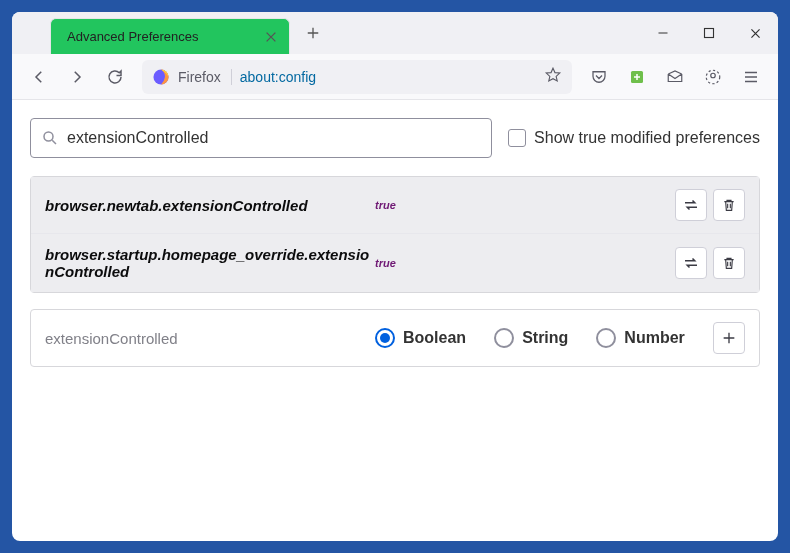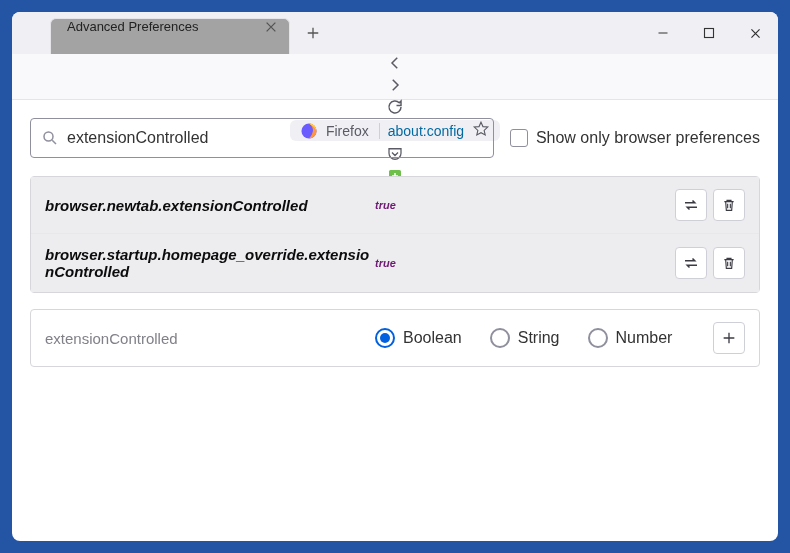--- a/index.html
+++ b/index.html
@@ -22,27 +22,27 @@
   overflow: hidden;
 }
 .titlebar {
   height: 42px;
   background: #f0f0f4;
   display: flex;
   align-items: center;
   padding-left: 38px;
 }
 .tab {
-  background: #a3a3a3;
+  background: #22c55e;
   border-radius: 6px 6px 0 0;
   height: 36px;
   margin-top: 6px;
   padding: 0 10px 0 16px;
   display: flex;
-  align-items: flex-start;
+  align-items: center;
   min-width: 240px;
   border: 1px solid #e5e5e9;
   border-bottom: none;
 }
 .tab-title { flex: 1; font-size: 13px; color: #222; }
 .tab-close { width:16px; height:16px; display:flex; align-items:center; justify-content:center; color:#555; cursor:pointer; }
 .newtab-btn {
   width: 30px; height: 30px;
   display:flex; align-items:center; justify-content:center;
   margin-left: 8px; color:#555;
@@ -50,21 +50,20 @@
 .win-controls { margin-left:auto; display:flex; }
 .win-btn { width:46px; height:42px; display:flex; align-items:center; justify-content:center; color:#333; }
 .toolbar {
   height: 46px;
   background: #f9f9fb;
   border-bottom: 1px solid #e5e5e9;
   display:flex;
   align-items:center;
   padding: 0 10px;
   gap: 4px;
-  flex-direction: column;
 }
 .tb-btn {
   width: 34px; height: 34px;
   display:flex; align-items:center; justify-content:center;
   color:#5b5b66; border-radius:4px;
 }
 .tb-btn svg { width:18px; height:18px; }
 .addressbar {
   flex:1;
   height: 34px;
@@ -108,21 +107,21 @@
   width:32px; height:32px; border:1px solid #cfcfd8; border-radius:4px;
   background:#fff; display:flex; align-items:center; justify-content:center;
   color:#3b3b44;
 }
 .new-row {
   border:1px solid #d7d7db; border-radius:4px;
   display:flex; align-items:center; padding:12px 14px;
 }
 .new-name { width:330px; font-size:15px; color:#808088; }
 .radio-group { display:flex; gap:28px; flex:1; align-items:center; }
-.radio-item { display:flex; align-items:center; gap:8px; font-size:16px; color:#333; }
+.radio-item { display:flex; align-items:center; gap:8px; font-size:16px; color:#333;font-weight:bold; }
 .radio-circle {
   width:20px; height:20px; border-radius:50%; border:2px solid #8f8f9d;
   display:flex; align-items:center; justify-content:center;
 }
 .radio-circle.selected { border-color:#0060df; }
 .radio-dot { width:10px; height:10px; border-radius:50%; background:#0060df; }
 .watermark {
   position:absolute; top:0; left:0; right:0; bottom:0;
   display:flex; align-items:center; justify-content:center;
   font-size:170px; font-weight:700; color:rgba(0,0,0,0.05);
@@ -231,21 +230,21 @@
     <div class="search-row">
       <div class="search-box">
         <svg width="18" height="18" viewBox="0 0 24 24">
             <circle cx="10" cy="10" r="6" stroke="#8f8f9d" stroke-width="2" fill="none"></circle>
             <path d="M15 15l5 5" stroke="#8f8f9d" stroke-width="2"></path>
           </svg>
         <input type="text" value="extensionControlled" style="">
       </div>
       <label class="checkbox">
         <span class="checkbox-box"></span>
-        <span>Show only browser preferences</span>
+        <span>Show true modified preferences</span>
       </label>
     </div>
 
     <div class="pref-list">
       <div class="pref-row modified">
         <div class="pref-name">browser.newtab.extensionControlled</div>
         <div class="pref-value">true</div>
         <div class="row-actions">
           <div class="icon-btn">
             <svg viewBox="0 0 24 24" width="18" height="18">

